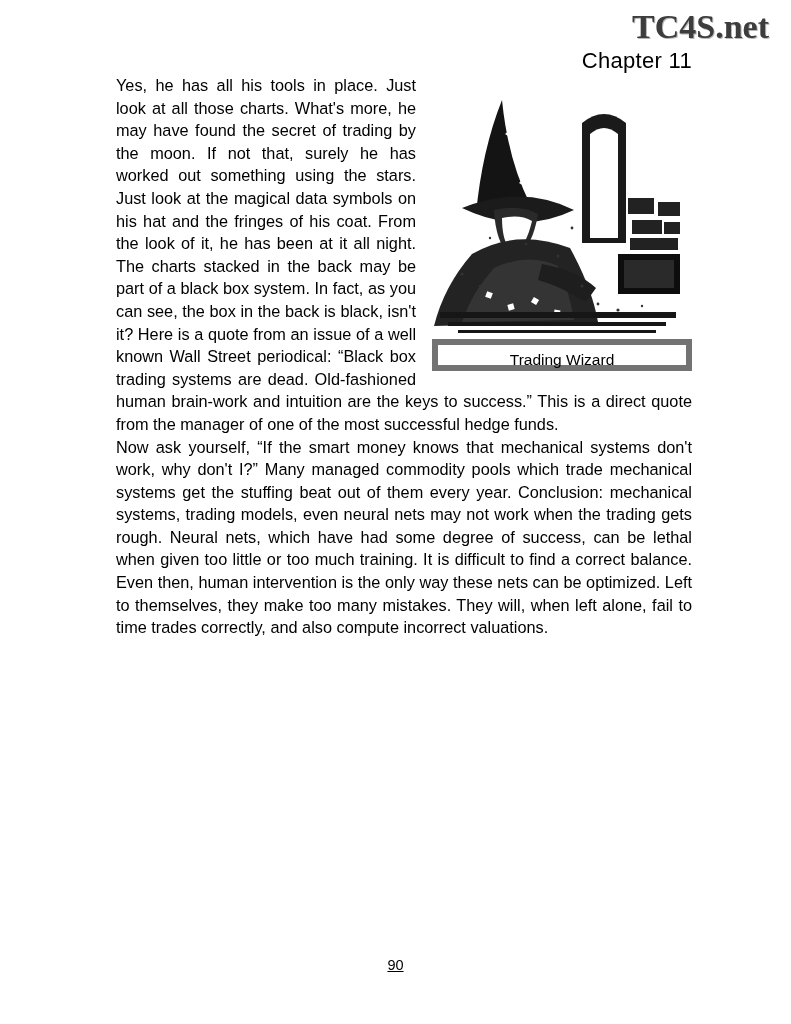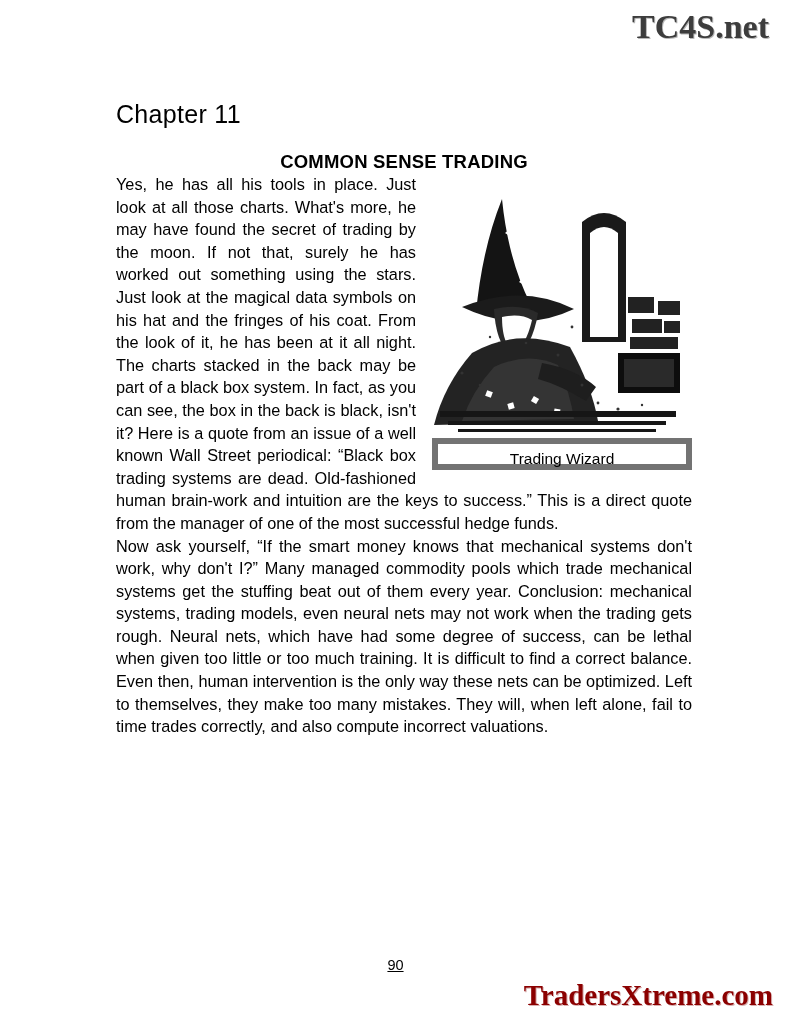--- a/index.html
+++ b/index.html
@@ -62,23 +62,23 @@
   }
 
   .content {
     position: absolute;
     left: 116px;
     top: 0;
     width: 576px;
   }
 
   .chapter-title {
-    margin-top: 100px;
-    text-align: left;
-    font-size: 25px;
+    margin-top: 48px;
+    text-align: right;
+    font-size: 22px;
     font-weight: normal;
     letter-spacing: 0.3px;
   }
 
   .chapter-subtitle {
     margin-top: 22px;
     text-align: center;
     font-size: 18.5px;
     font-weight: bold;
     letter-spacing: 0.2px;
@@ -147,21 +147,20 @@
 </head>
 <body>
 
 <div class="page">
 
   <div class="watermark-top">TC4S.net</div>
 
   <div class="content">
 
     <div class="chapter-title">Chapter 11</div>
-    <div class="chapter-subtitle">COMMON SENSE TRADING</div>
 
 
     <div class="figure">
       <div class="figure-image">
         <svg class="wizard" width="260" height="257" viewBox="0 0 260 257" xmlns="http://www.w3.org/2000/svg" aria-hidden="true">
           <rect x="0" y="0" width="260" height="257" fill="#ffffff"></rect>
 
           <path d="M150 45 q22 -18 44 0 l0 120 -44 0 z" fill="#1a1a1a"></path>
           <path d="M158 56 q14 -12 28 0 l0 104 -28 0 z" fill="#ffffff"></path>
 
@@ -225,15 +224,14 @@
 
     <p class="body-text para-wrap">Yes, he has all his tools in place.  Just look at all those charts.  What's more, he may have found the secret of trading by the moon.  If not that, surely he has worked out something using the stars.  Just look at the magical data symbols on his hat and the fringes of his coat.   From the look of it, he has been at it all night.  The charts stacked in the back may be part of a black box system.  In fact, as you can see, the box in the back is black, isn't it?  Here is a quote from an issue of a well known Wall Street periodical: “Black box trading systems are dead.  Old-fashioned human brain-work and intuition are the keys to success.”  This is a direct quote from the manager of one of the most successful hedge funds.</p>
 
     <p class="body-text para-last">Now ask yourself, “If the smart money knows that mechanical systems don't work, why don't I?”  Many managed commodity pools which trade mechanical systems get the stuffing beat out of them every year.  Conclusion: mechanical systems, trading models, even neural nets may not work when the trading gets rough.  Neural nets, which have had some degree of success, can be lethal when given too little or too much training.  It is difficult to find a correct balance.  Even then, human intervention is the only way these nets can be optimized.  Left to themselves, they make too many mistakes. They will, when left alone, fail to time trades correctly, and also compute incorrect valuations.</p>
 
   </div>
 
 
   <div class="page-number">90</div>
 
-  <div class="watermark-bottom">TradersXtreme.com</div>
 
 </div>
 
 </body></html>

